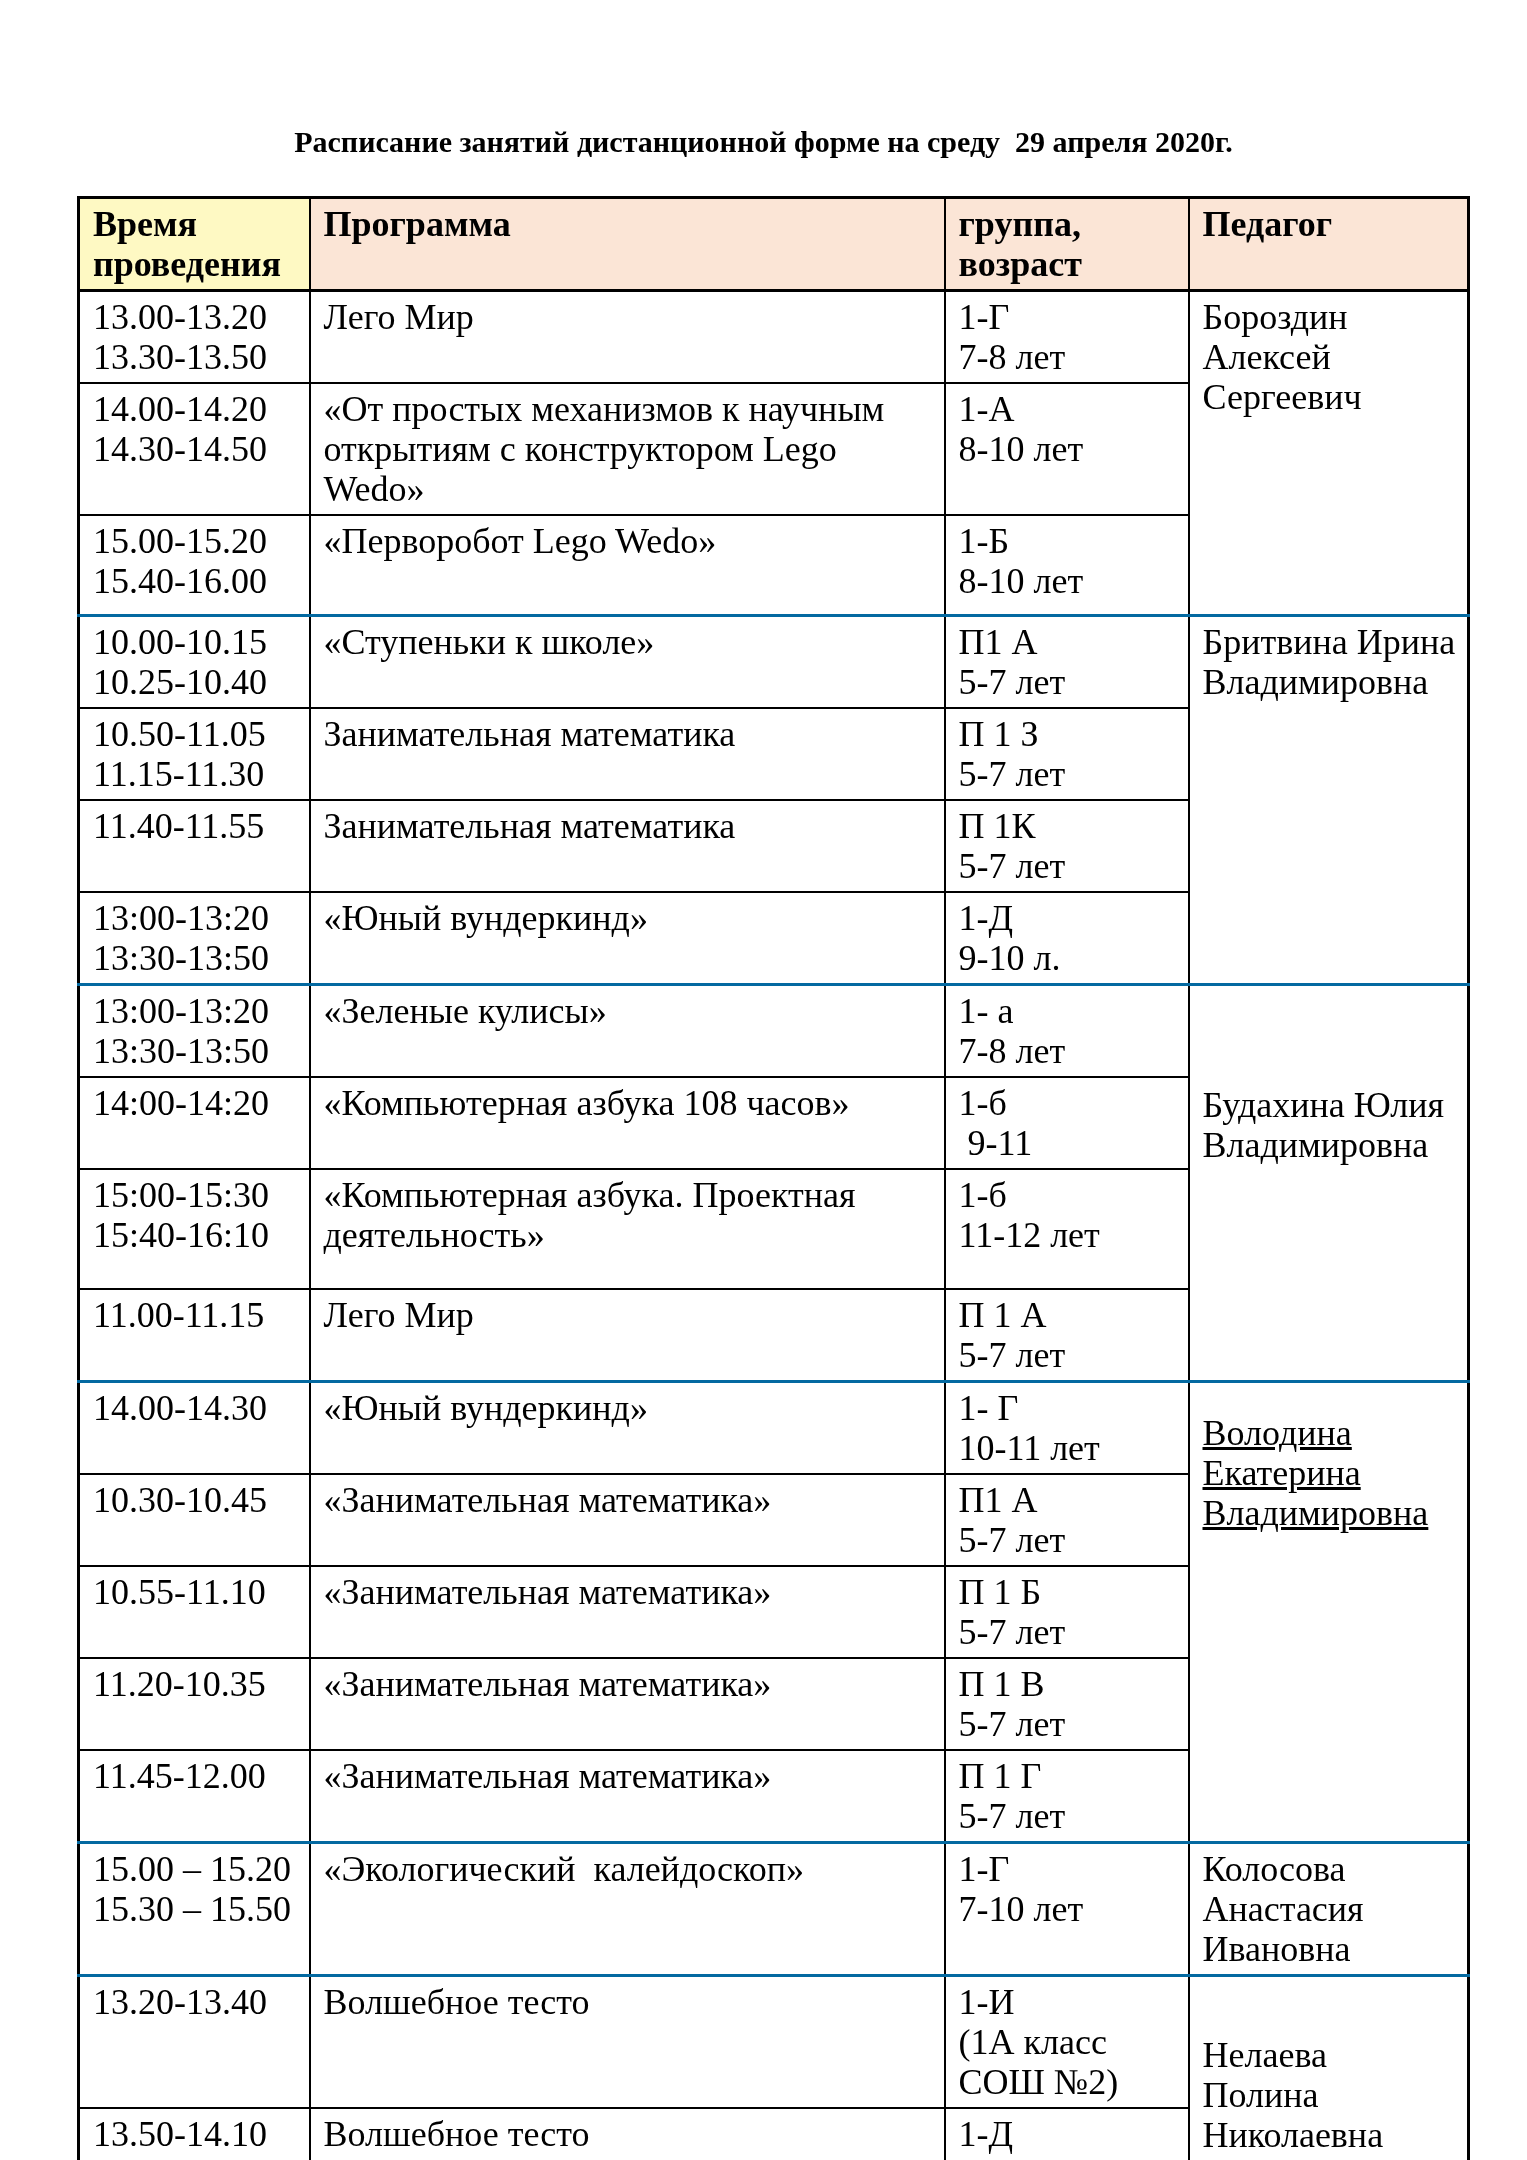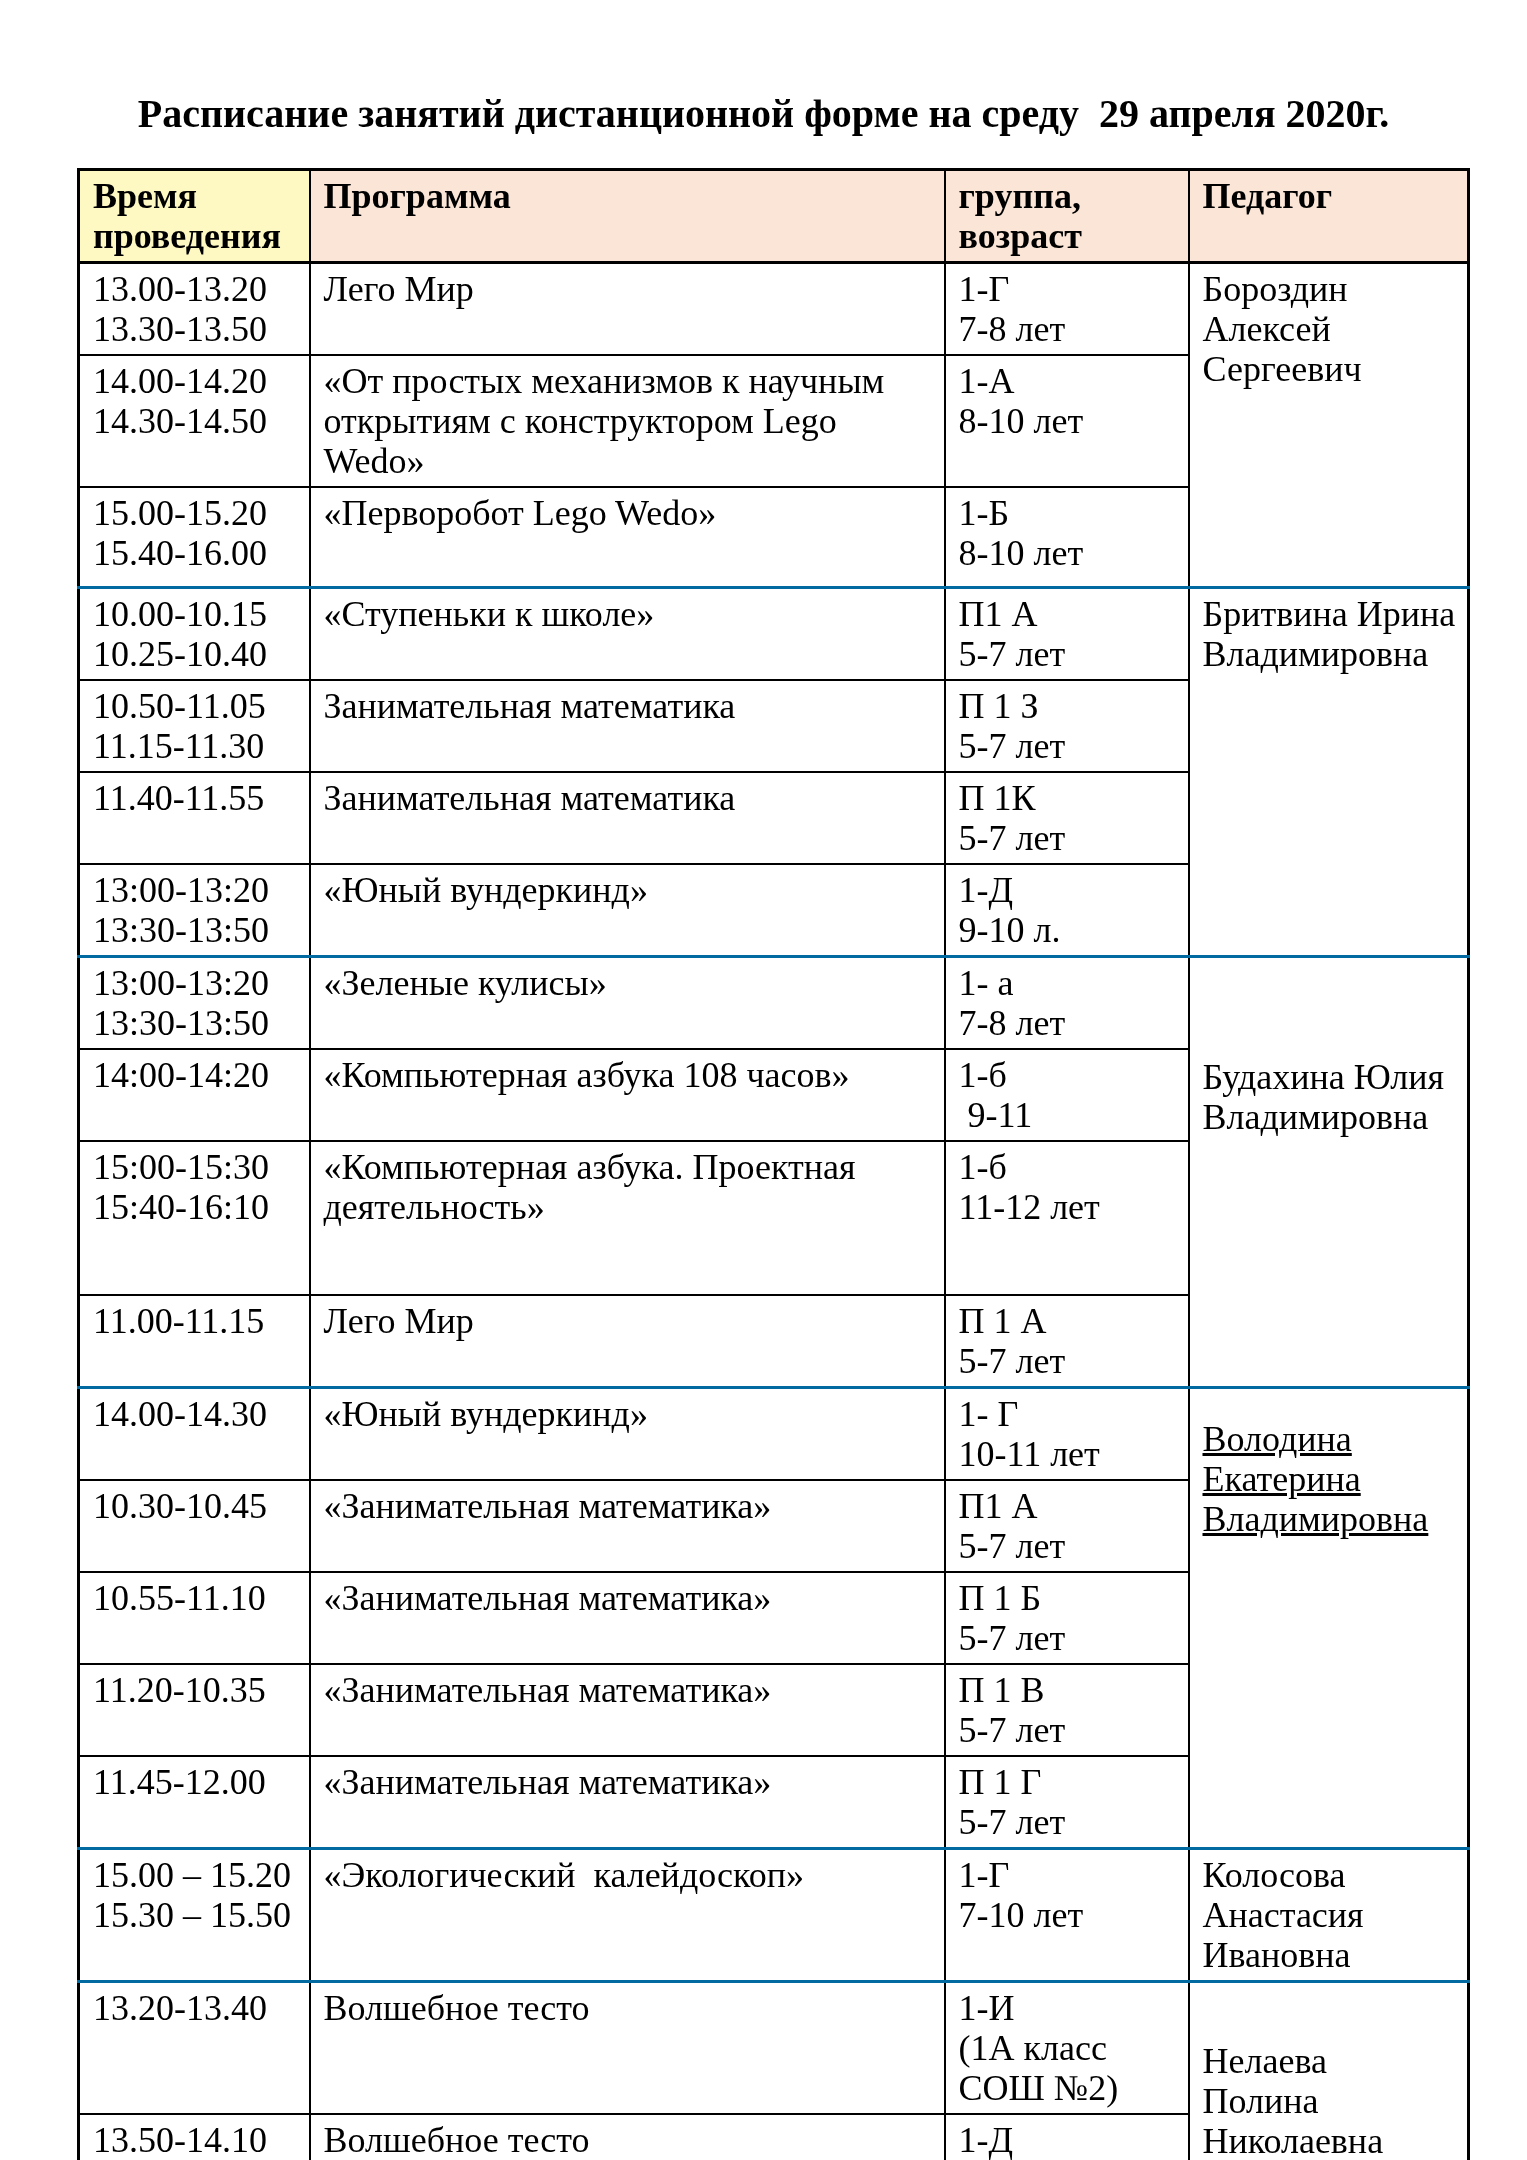--- a/index.html
+++ b/index.html
@@ -2,24 +2,24 @@
 <html><head>
 <meta charset="utf-8">
 <style>
   html,body{margin:0;padding:0;}
   body{
     width:1527px;height:2160px;background:#ffffff;color:#000;
     font-family:"Liberation Serif","DejaVu Serif",serif;
     overflow:hidden;
   }
   .title{
-    padding-top:92px;
+    padding-top:120px;
     text-align:center;
     font-weight:bold;
-    font-size:40px;
+    font-size:30px;
     line-height:44px;
     white-space:pre-wrap;
     font-family:Liberation Serif, serif;
   }
   table.schedule{
     border-collapse:collapse;
     table-layout:fixed;
     margin:32px 0 0 77px;
     width:1390px;
     border:3px solid #000;
@@ -49,21 +49,21 @@
   
   tbody tr:nth-child(1){height:90px}
   tbody tr:nth-child(2){height:83px}
   tbody tr:nth-child(3){height:100px}
   tbody tr:nth-child(4){height:85px}
   tbody tr:nth-child(5){height:85px}
   tbody tr:nth-child(6){height:85px}
   tbody tr:nth-child(7){height:80px}
   tbody tr:nth-child(8){height:87px}
   tbody tr:nth-child(9){height:83px}
-  tbody tr:nth-child(10){height:154px}
+  tbody tr:nth-child(10){height:120px}
   tbody tr:nth-child(11){height:81px}
   tbody tr:nth-child(12){height:84px}
   tbody tr:nth-child(13){height:83px}
   tbody tr:nth-child(14){height:87px}
   tbody tr:nth-child(15){height:85px}
   tbody tr:nth-child(16){height:81px}
   tbody tr:nth-child(17){height:129px}
   tbody tr:nth-child(18){height:121px}
   tbody tr:nth-child(19){height:125px}
   

